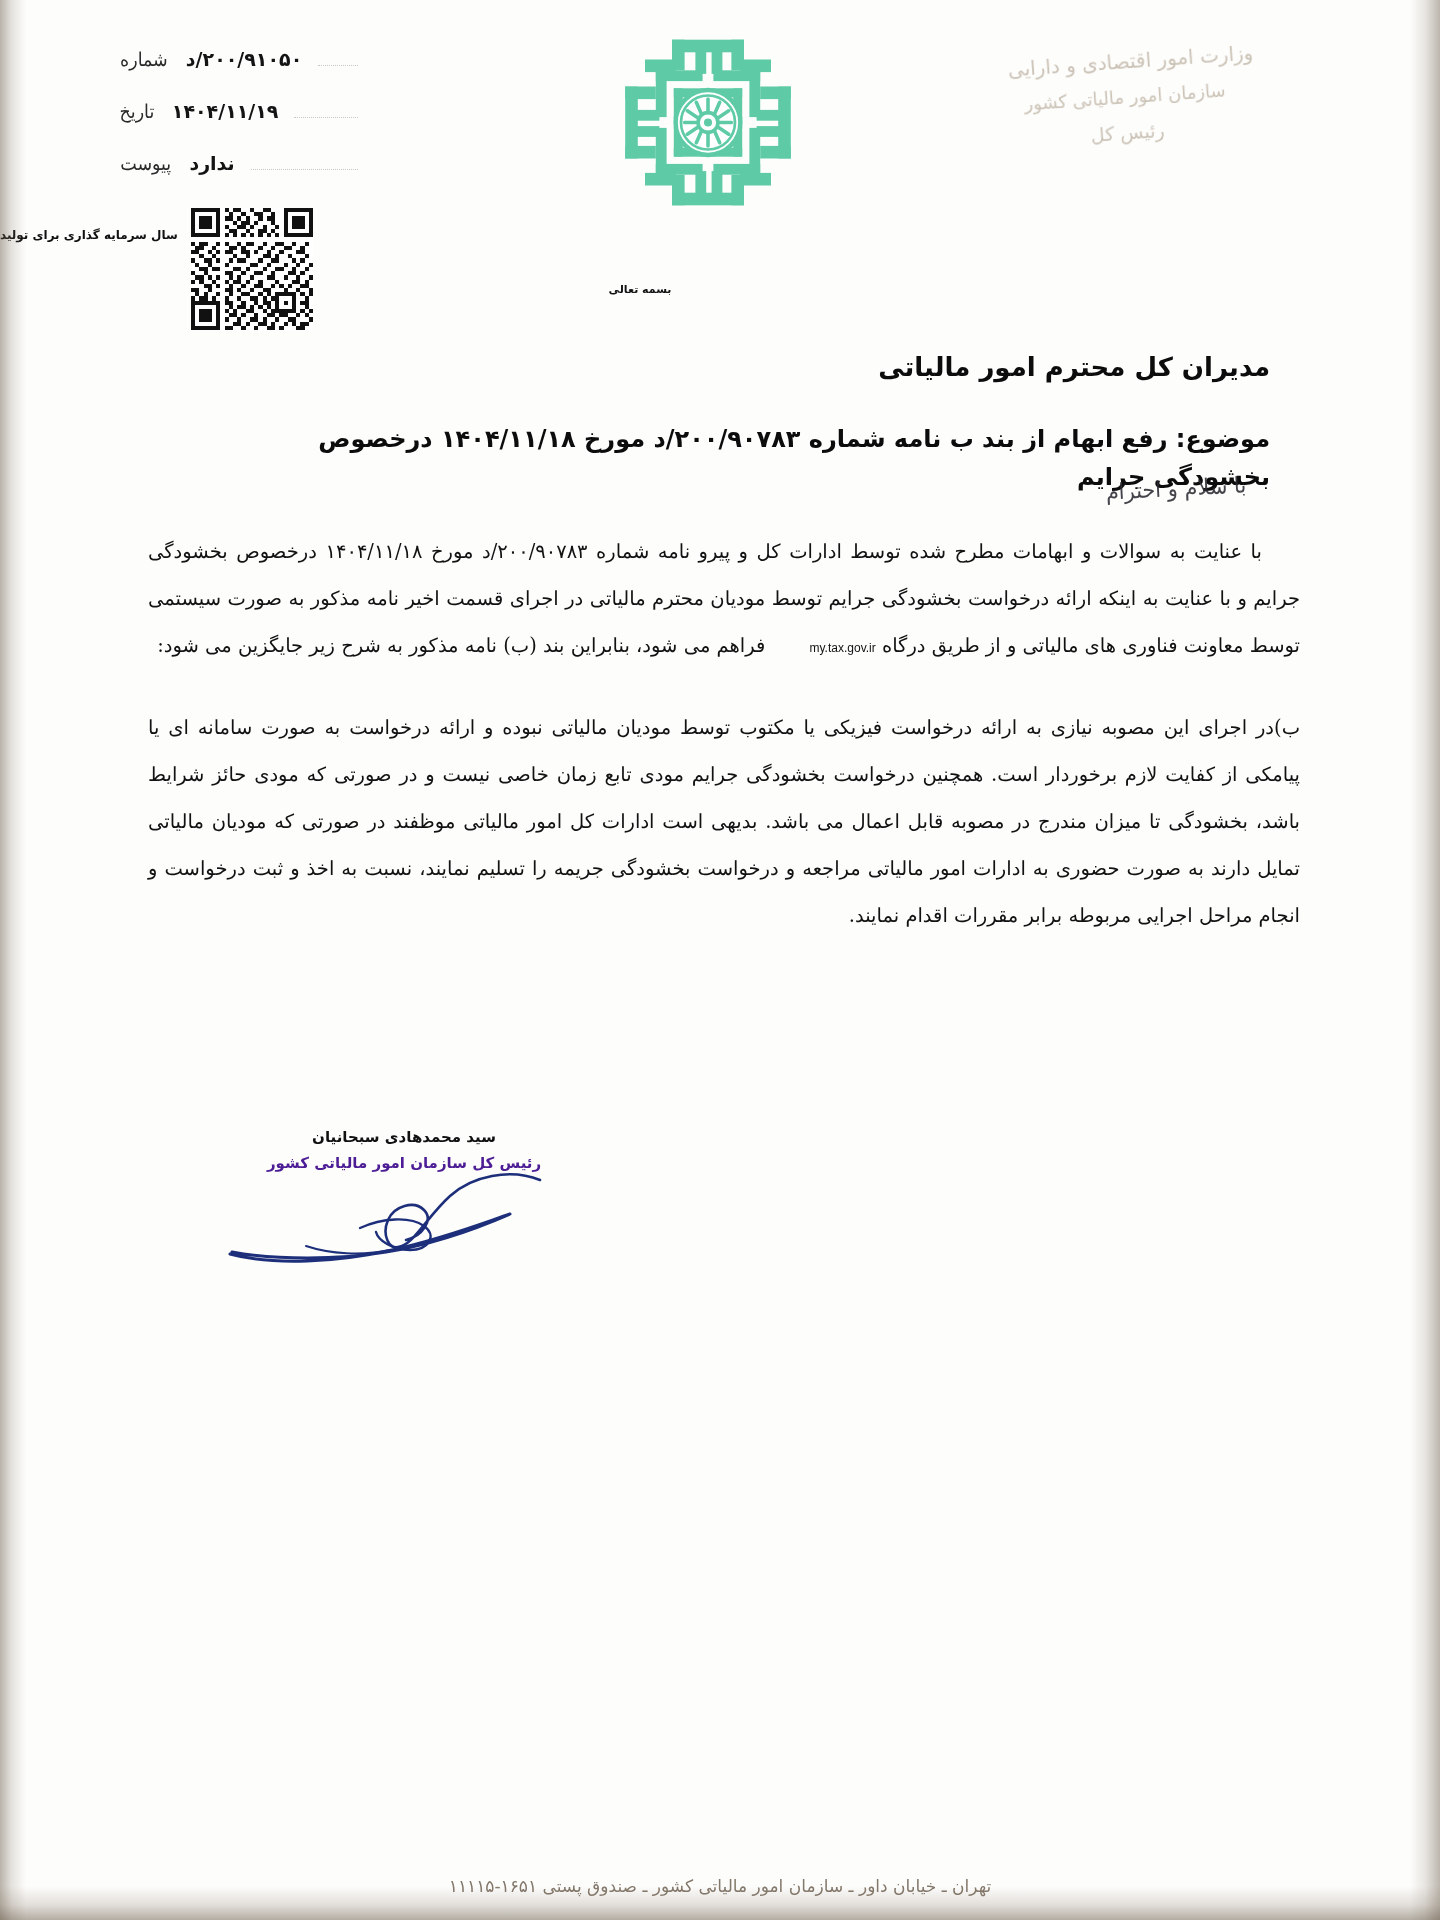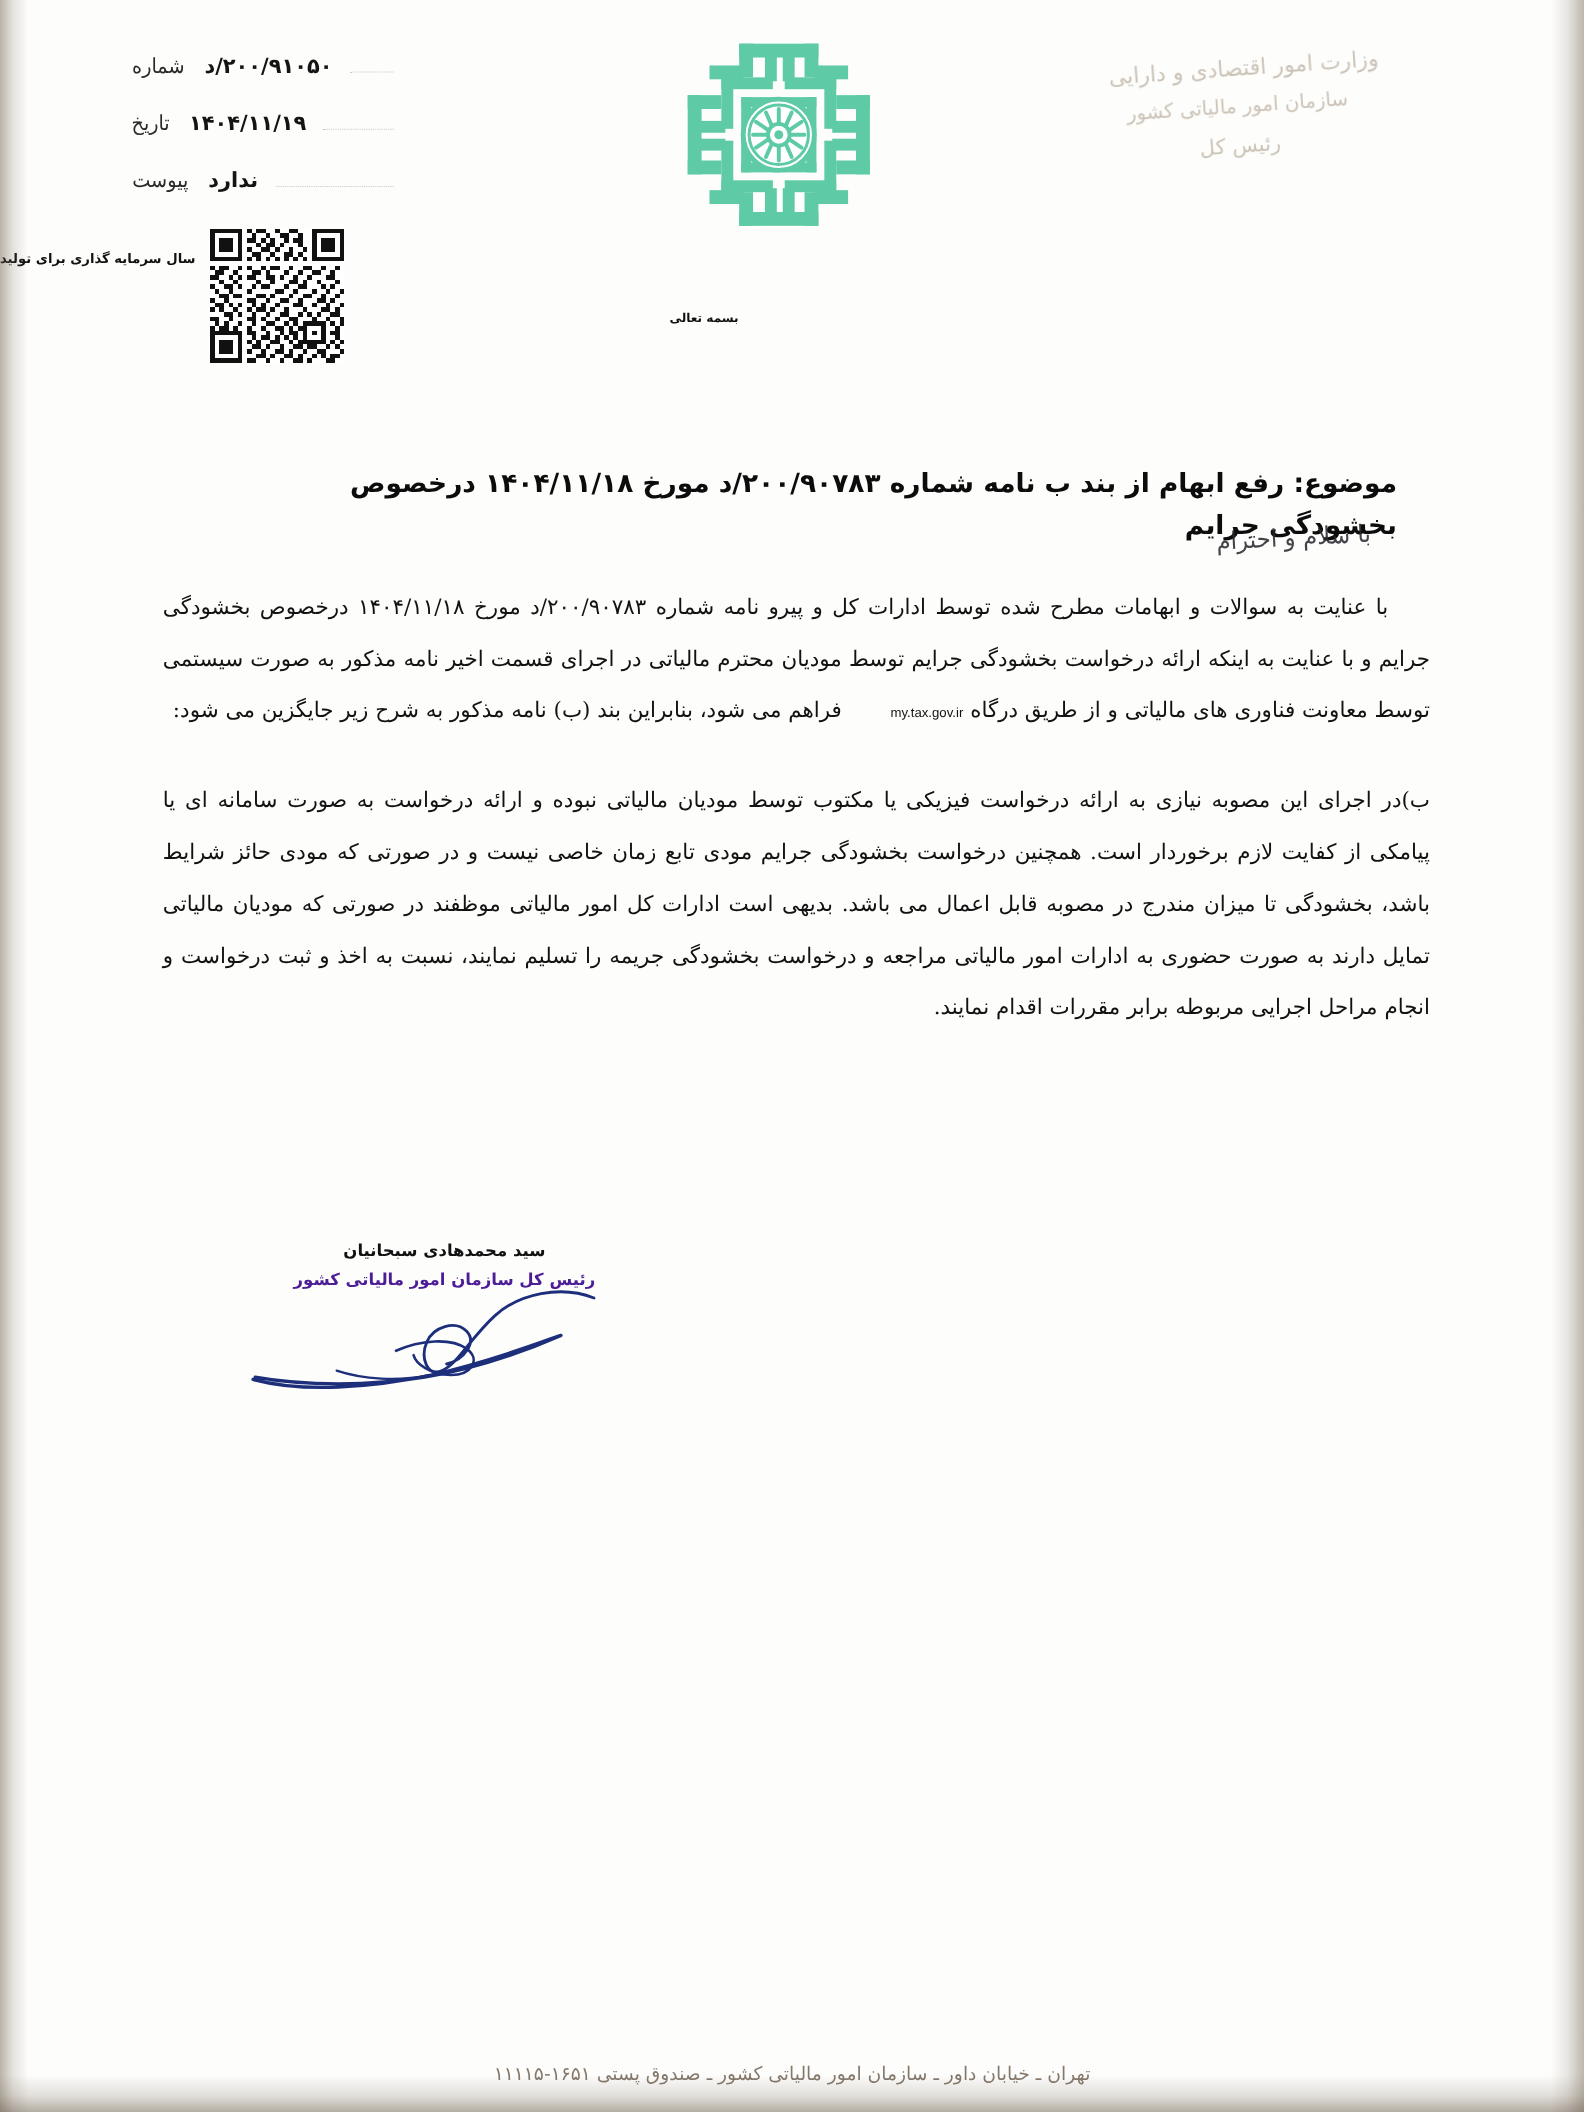--- a/index.html
+++ b/index.html
@@ -577,20 +577,21 @@
           <rect x="18" y="28" width="2" height="1"></rect>
           <rect x="21" y="28" width="1" height="1"></rect>
           <rect x="25" y="28" width="2" height="1"></rect>
       </g>
     </svg>
   </div>
 
   <div id="slogan">سال سرمایه گذاری برای تولید</div>
   <div id="basmala">بسمه تعالی</div>
 
+  <div id="addressee">مدیران کل محترم امور مالیاتی</div>
   <div id="subject">موضوع: رفع ابهام از بند ب نامه شماره ۲۰۰/۹۰۷۸۳/د مورخ ۱۴۰۴/۱۱/۱۸ درخصوص بخشودگی جرایم</div>
 
   <div id="salutation">با سلام و احترام</div>
 
   <div id="body">
     <p class="para-1"><span>با عنایت به سوالات و ابهامات مطرح شده توسط ادارات کل و پیرو نامه شماره ۲۰۰/۹۰۷۸۳/د مورخ ۱۴۰۴/۱۱/۱۸ درخصوص بخشودگی جرایم و با عنایت به اینکه ارائه درخواست بخشودگی جرایم توسط مودیان محترم مالیاتی در اجرای قسمت اخیر نامه مذکور به صورت سیستمی توسط معاونت فناوری های مالیاتی و از طریق درگاه </span><span class="url">my.tax.gov.ir</span><span> فراهم می شود، بنابراین بند (ب) نامه مذکور به شرح زیر جایگزین می شود:</span></p>
     <p>ب)در اجرای این مصوبه نیازی به ارائه درخواست فیزیکی یا مکتوب توسط مودیان مالیاتی نبوده و ارائه درخواست به صورت سامانه ای یا پیامکی از کفایت لازم برخوردار است. همچنین درخواست بخشودگی جرایم مودی تابع زمان خاصی نیست و در صورتی که مودی حائز شرایط باشد، بخشودگی تا میزان مندرج در مصوبه قابل اعمال می باشد. بدیهی است ادارات کل امور مالیاتی موظفند در صورتی که مودیان مالیاتی تمایل دارند به صورت حضوری به ادارات امور مالیاتی مراجعه و درخواست بخشودگی جریمه را تسلیم نمایند، نسبت به اخذ و ثبت درخواست و انجام مراحل اجرایی مربوطه برابر مقررات اقدام نمایند.</p>
   </div>
 
   <div id="signature">

